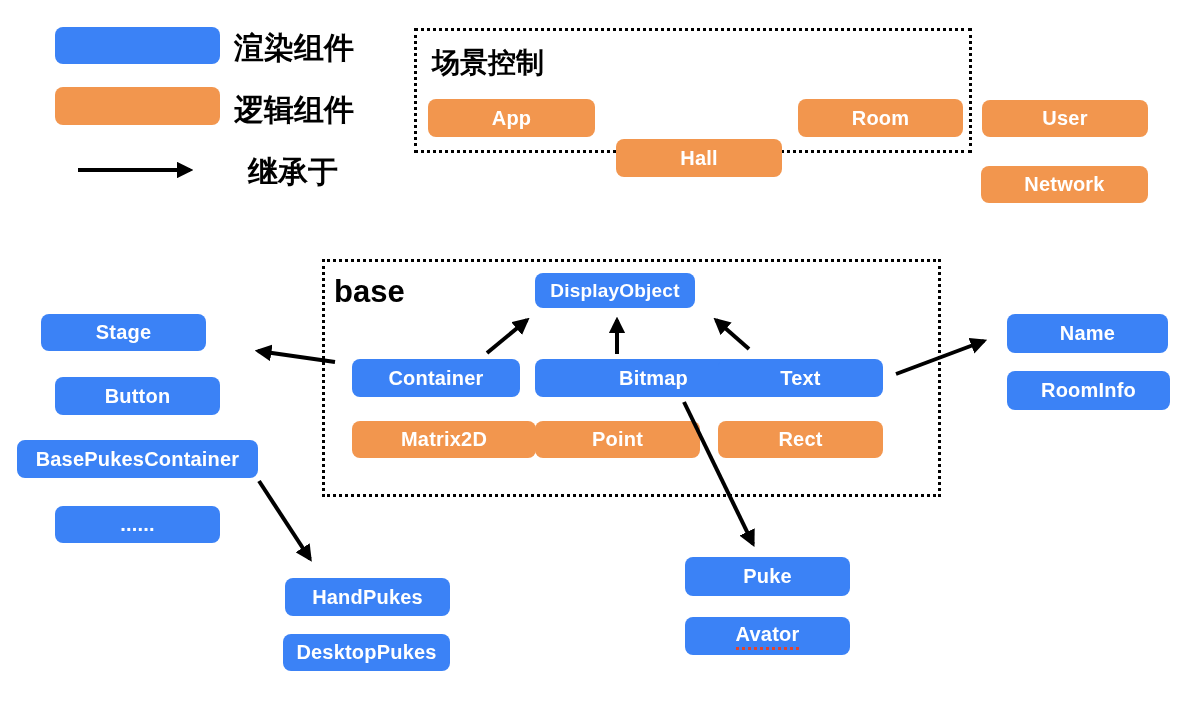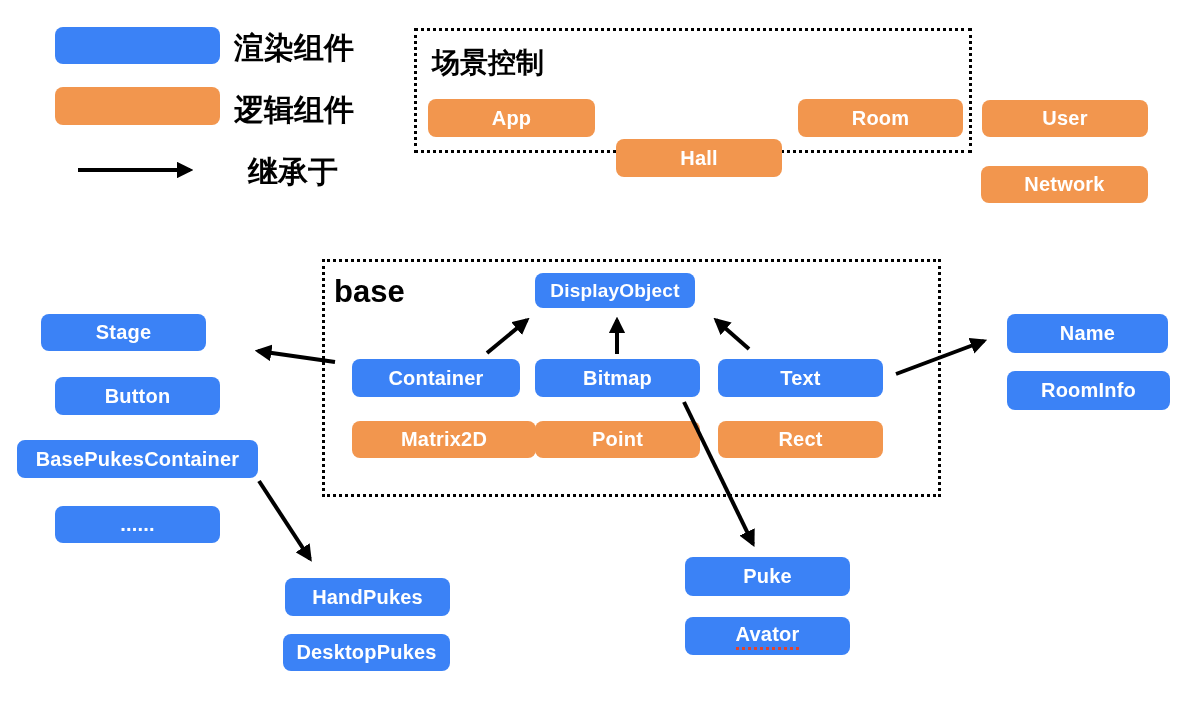--- a/index.html
+++ b/index.html
@@ -78,21 +78,21 @@
 
   <div class="pill orange" style="left:982px; top:100px; width:166px; height:37px;">User</div>
   <div class="pill orange" style="left:981px; top:166px; width:167px; height:37px;">Network</div>
 
   <div class="group-box" style="left:322px; top:259px; width:619px; height:238px;"></div>
   <div class="group-title" style="left:334px; top:274px; font-size:31px;">base</div>
 
   <div class="pill blue" style="left:535px; top:273px; width:160px; height:35px; font-size:19px;">DisplayObject</div>
 
   <div class="pill blue" style="left:352px; top:359px; width:168px; height:38px;">Container</div>
-  <div class="pill blue" style="left:535px; top:359px; width:165px; height:38px;">Bitmap</div>
+  <div class="pill blue" style="left:535px; top:359px; width:165px; height:38px;padding-left:36px;">Bitmap</div>
   <div class="pill blue" style="left:718px; top:359px; width:165px; height:38px;">Text</div>
 
   <div class="pill orange" style="left:352px; top:421px; width:184px; height:37px;">Matrix2D</div>
   <div class="pill orange" style="left:535px; top:421px; width:165px; height:37px;">Point</div>
   <div class="pill orange" style="left:718px; top:421px; width:165px; height:37px;">Rect</div>
 
   <div class="pill blue" style="left:41px; top:314px; width:165px; height:37px;">Stage</div>
   <div class="pill blue" style="left:55px; top:377px; width:165px; height:38px;">Button</div>
   <div class="pill blue" style="left:17px; top:440px; width:241px; height:38px;">BasePukesContainer</div>
   <div class="pill blue" style="left:55px; top:506px; width:165px; height:37px;">......</div>

